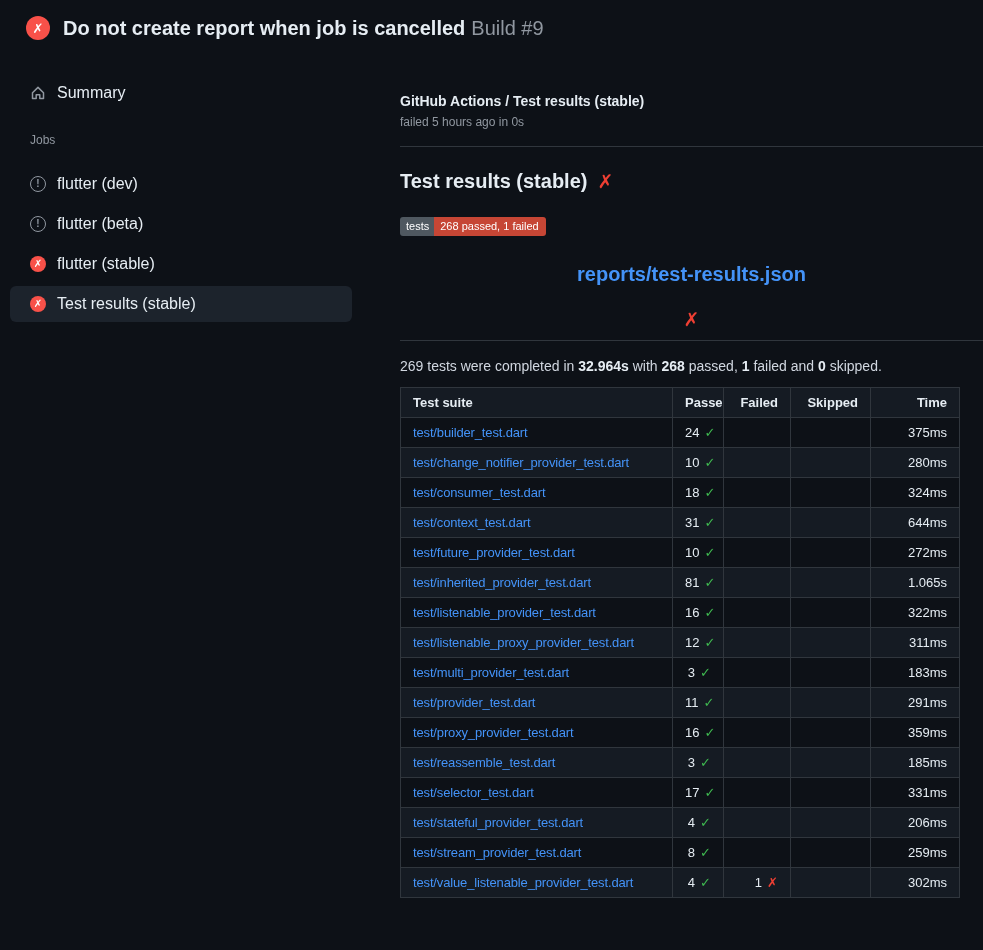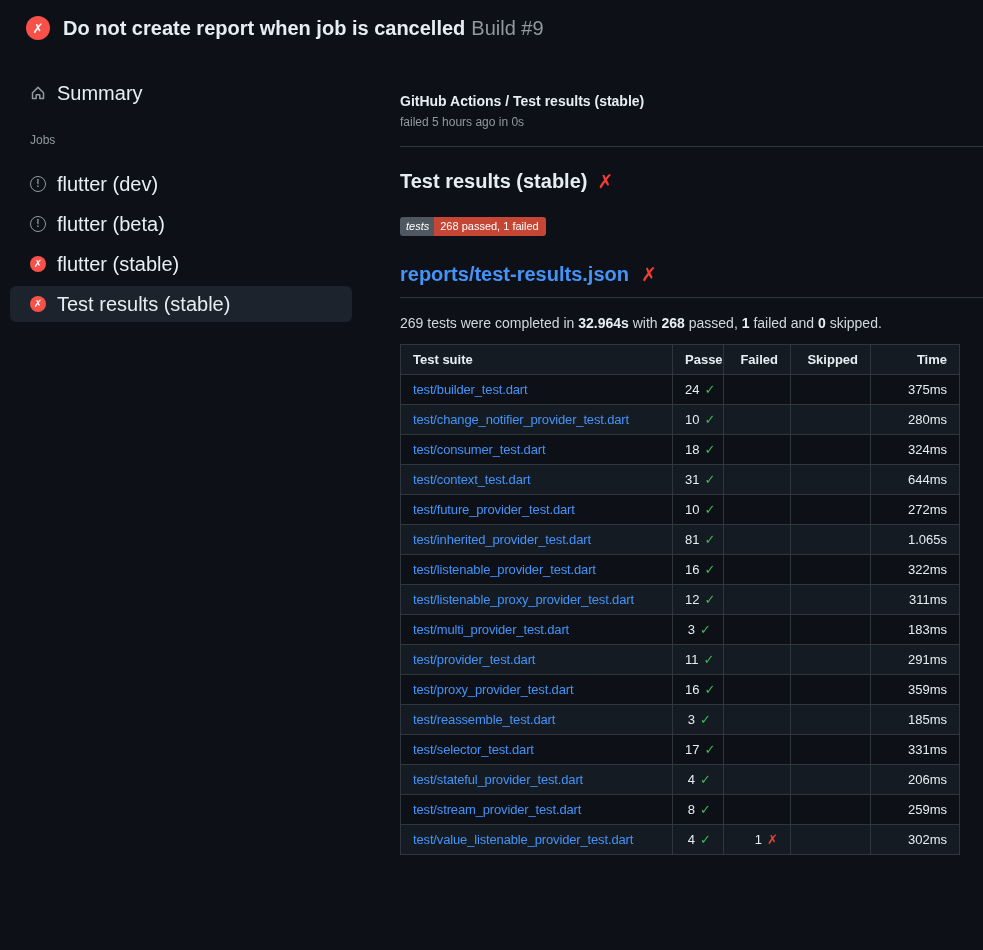--- a/index.html
+++ b/index.html
@@ -45,44 +45,44 @@
     border-radius:6px; cursor:pointer;
   }
   .job-item.selected { background:var(--selected-bg,#1c232c); }
   .job-icon {
     width:16px; height:16px; flex:0 0 16px; border-radius:50%;
     display:inline-flex; align-items:center; justify-content:center;
     font-size:10px; font-weight:700; line-height:1;
   }
   .job-icon.failed { background:var(--red,#f85149); color:#ffffff; }
   .job-icon.cancelled { border:1.5px solid var(--muted,#9198a1); color:var(--muted,#9198a1); }
-  .side-label, .job-label { font-size:20px; color:var(--text,#e6edf3); white-space:nowrap; }
+  .side-label, .job-label { font-size:16px; color:var(--text,#e6edf3); white-space:nowrap; }
 
   
   .content { flex:1 1 auto; padding:37px 0 0 32px; min-width:0; }
   .breadcrumb { font-weight:700; font-size:14px; }
   .status-line { color:var(--muted,#9198a1); font-size:12px; margin-top:6px; }
   .divider { border-top:1px solid var(--border,#30363d); margin-top:17px; }
 
   .section-title {
     margin-top:23px; font-size:20px; font-weight:700;
     display:flex; align-items:center; gap:10px;
   }
   .x-mark { color:var(--cross-red,#ee3f33); font-weight:700; font-size:19px; line-height:1; }
 
   .badge {
     display:inline-flex; margin-top:24px; border-radius:3px; overflow:hidden;
     font-size:11px; line-height:1;
   }
-  .badge-label { background:var(--badge-label-bg,#4f5860); color:#ffffff; padding:4px 5px 0 6px;font-style:italic; }
+  .badge-label { background:var(--badge-label-bg,#4f5860); color:#ffffff; padding:4px 5px 0 6px; }
   .badge-value { background:var(--badge-value-bg,#c64635); color:#ffffff; padding:4px 7px 4px 6px; }
 
   .report-title {
     margin-top:27px; padding-bottom:11px; border-bottom:1px solid var(--border,#30363d);
-    font-size:20px; font-weight:700; display:flex; align-items:center; gap:12px;
+    font-size:20px; font-weight:700; display:flex; align-items:center; gap:24px;flex-direction:column;
   }
   .report-link { color:var(--link,#4493f8); text-decoration:none; }
 
   .summary-line { margin-top:17px; font-size:14px; color:#d1d7e0; }
   .summary-line strong { color:var(--text,#e6edf3); font-weight:700; }
 
   
   .results-table {
     margin-top:13px; border-collapse:collapse; table-layout:fixed; width:551px;
     font-size:13px;

